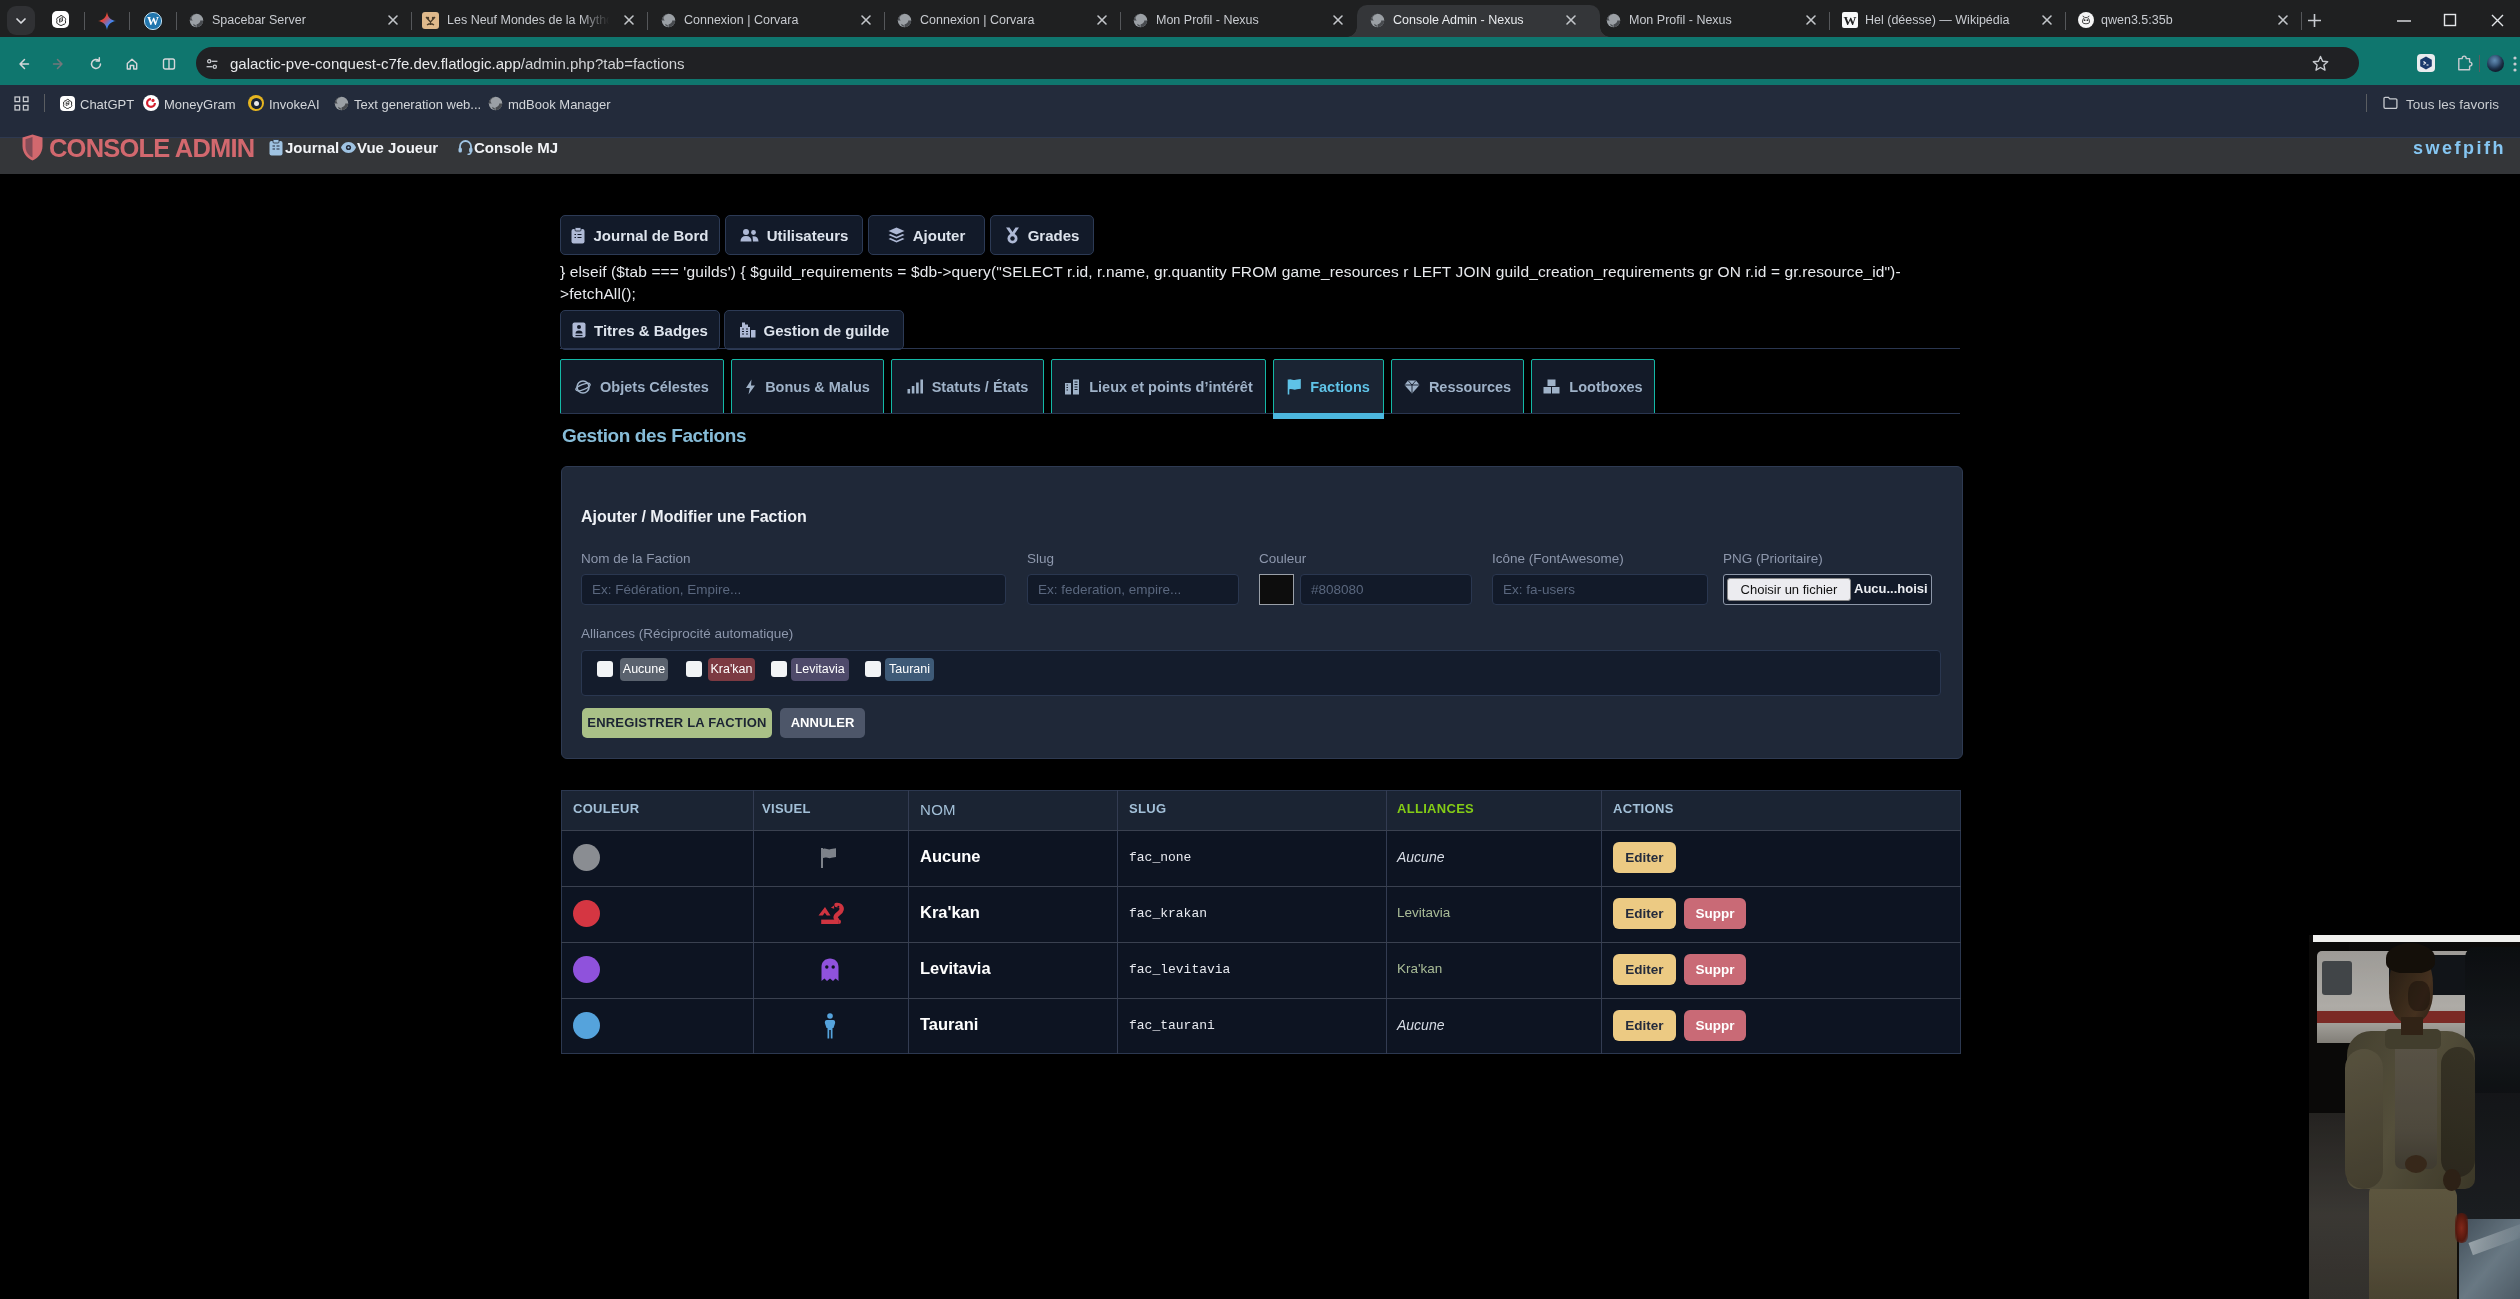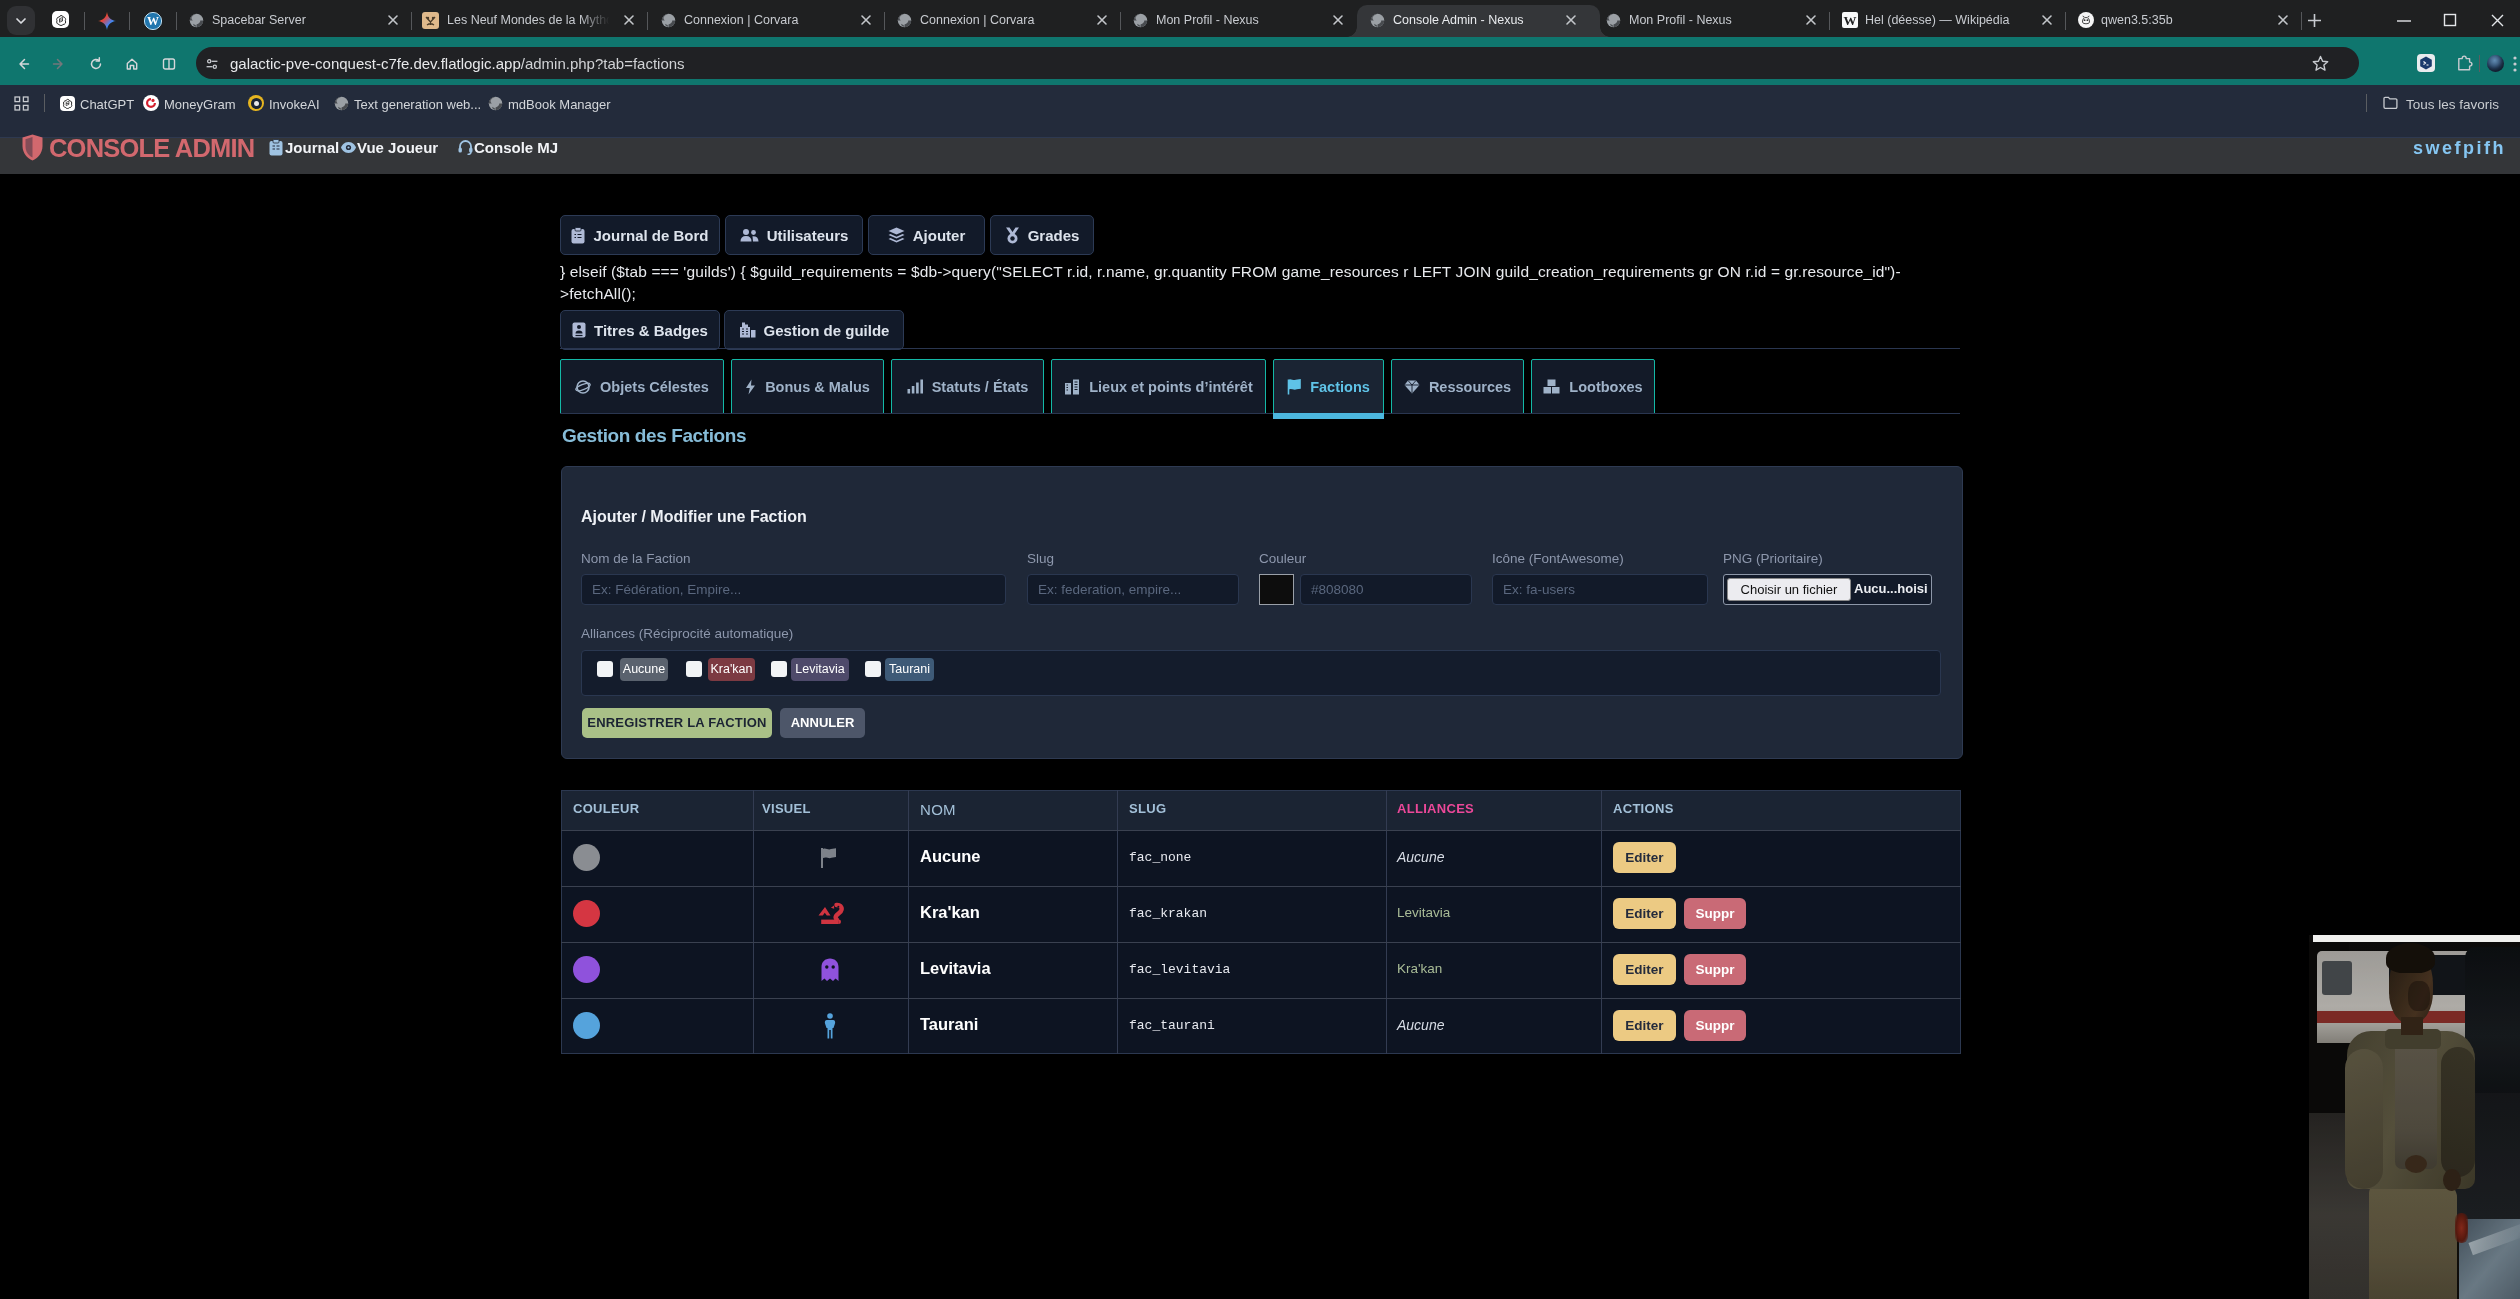--- a/index.html
+++ b/index.html
@@ -482,21 +482,21 @@
     <div class="abs" style="left:582px;top:708px;width:190px;height:30px;background:#a9c087;border-radius:5px;color:#1c2433;font-weight:bold;font-size:13px;line-height:30px;text-align:center;letter-spacing:0.2px;white-space:nowrap">ENREGISTRER LA FACTION</div>
     <div class="abs" style="left:780px;top:708px;width:85px;height:30px;background:#4d5669;border-radius:5px;color:#fff;font-weight:bold;font-size:13px;line-height:30px;text-align:center">ANNULER</div>
 
     <div id="tbl"></div>
     <div class="abs" style="left:562px;top:791px;width:1398px;height:39px;background:#1b2433"></div>
     <div class="abs" style="left:562px;top:830px;width:1398px;height:223px;background:#0d1422"></div>
     <div class="abs" style="left:573px;top:801px;color:#a3c0d8;font-weight:bold;font-size:13px;letter-spacing:0.3px">COULEUR</div>
     <div class="abs" style="left:762px;top:801px;color:#a3c0d8;font-weight:bold;font-size:13px;letter-spacing:0.3px">VISUEL</div>
     <div class="abs" style="left:920px;top:801px;color:#a3c0d8;font-weight:normal;font-size:15px;letter-spacing:0.3px">NOM</div>
     <div class="abs" style="left:1129px;top:801px;color:#a3c0d8;font-weight:bold;font-size:13px;letter-spacing:0.3px">SLUG</div>
-    <div class="abs" style="left:1397px;top:801px;color:#ec4899;font-weight:bold;font-size:13px;letter-spacing:0.3px">ALLIANCES</div>
+    <div class="abs" style="left:1397px;top:801px;color:#84cc16;font-weight:bold;font-size:13px;letter-spacing:0.3px">ALLIANCES</div>
     <div class="abs" style="left:1613px;top:801px;color:#a3c0d8;font-weight:bold;font-size:13px;letter-spacing:0.3px">ACTIONS</div>
     <div class="tvline" style="left:753px;top:790px"></div>
     <div class="tvline" style="left:908px;top:790px"></div>
     <div class="tvline" style="left:1117px;top:790px"></div>
     <div class="tvline" style="left:1386px;top:790px"></div>
     <div class="tvline" style="left:1601px;top:790px"></div>
     <div class="trline" style="left:561px;top:830px"></div>
     <div class="trline" style="left:561px;top:886px"></div>
     <div class="trline" style="left:561px;top:942px"></div>
     <div class="trline" style="left:561px;top:998px"></div>

